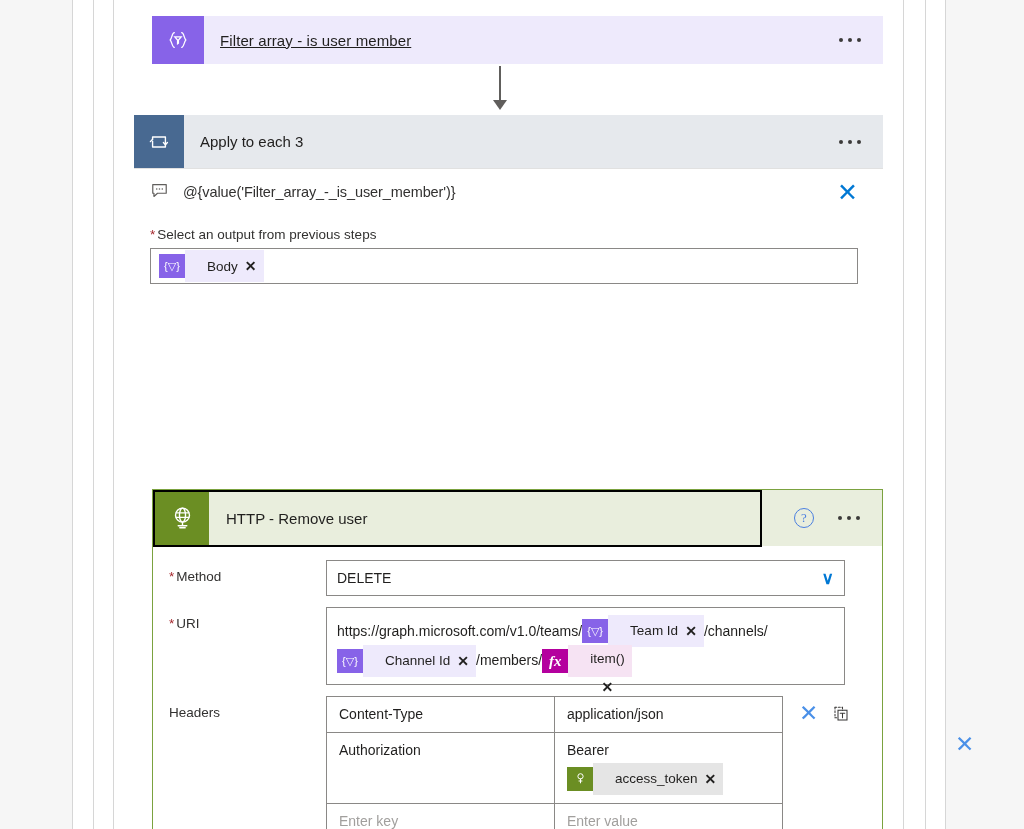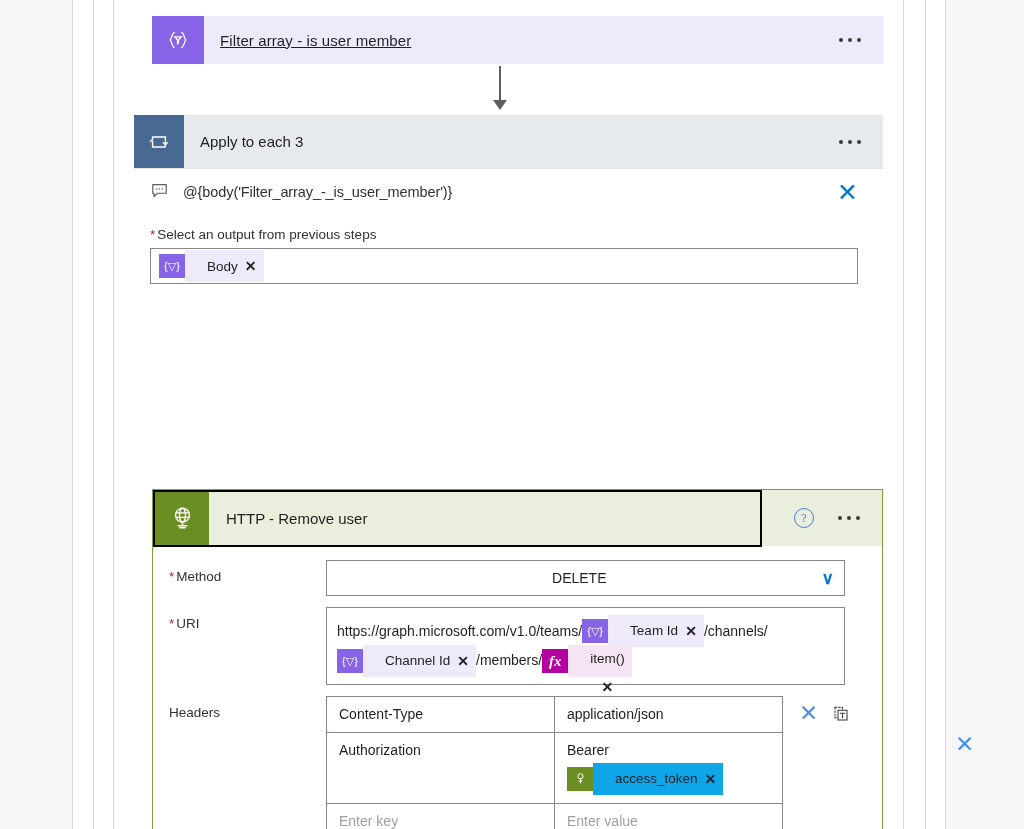--- a/index.html
+++ b/index.html
@@ -73,21 +73,21 @@
   .chip { display:inline-flex; align-items:center; height:24px; vertical-align:middle; }
   .chip-ico { width:26px; height:24px; display:flex; align-items:center; justify-content:center; flex:0 0 26px; }
   .chip-body { display:flex; align-items:center; gap:7px; padding:0 7px 0 22px; height:32px; font-size:13.5px; color:#201f1e; }
   .chip-x { font-size:14px; color:#201f1e; font-weight:600; line-height:1; }
   .chip-dyn  .chip-ico  { background:#8763e8; color:#fff; font-size:11px; }
   .chip-dyn  .chip-body { background:#eeeafc; }
   .chip-expr .chip-ico  { background:#a4262c; color:#fff; }
   .chip-expr .chip-ico  { background:#b4009e; }
   .chip-expr .chip-body { background:#f6e3f3;flex-direction:column; }
   .chip-conn .chip-ico  { background:#6b8e23; color:#fff; }
-  .chip-conn .chip-body { background:#0ea5e9; }
+  .chip-conn .chip-body { background:#e5e5e5; }
 
   
   .http-card {
     position:absolute; left:18px; top:321px; width:731px;
     background:#ffffff; border:1px solid #7ba23f; border-top:none;
   }
   .http-headbar {
     position:relative; height:57px; background:#e9eedd;
     display:flex; align-items:center; border:1px solid #7ba23f; border-bottom:none;
     margin:-1px -1px 0 -1px;
@@ -98,21 +98,21 @@
   }
   .http-icon { width:54px; height:53px; margin-left:2px; background:#6b8e23; display:flex; align-items:center; justify-content:center; flex:0 0 54px; }
   .http-title { flex:1; font-size:15px; color:#201f1e; padding-left:17px; }
   .help-icon { width:20px; height:20px; border:1.6px solid #4a7fe0; border-radius:50%; color:#4a7fe0; font-size:13px; display:flex; align-items:center; justify-content:center; margin-right:24px; font-family:"Liberation Serif", serif; }
 
   .http-body { padding:14px 0 22px 0; background:#fff; }
   .row { display:flex; align-items:flex-start; padding:0 16px; margin-bottom:11px; }
   .row-label { width:157px; flex:0 0 157px; font-size:13.5px; color:#323130; padding-top:9px; }
   .row-label.req::before { content:"*"; color:#a4262c; margin-right:2px; }
   .ctl { flex:1; }
-  .select-ctl { width:519px; height:36px; border:1px solid #8a8886; background:#fff; display:flex; align-items:center; padding:0 10px; font-size:14px; color:#201f1e;text-align:center; }
+  .select-ctl { width:519px; height:36px; border:1px solid #8a8886; background:#fff; display:flex; align-items:center; padding:0 10px; font-size:14px; color:#201f1e; }
   .select-ctl .val { flex:1; }
   .chev { color:#0078d4; font-size:17px; font-weight:700; }
 
   .uri-box { width:519px; border:1px solid #8a8886; background:#fff; padding:8px 10px 9px 10px; line-height:28px; font-size:14px; color:#201f1e; }
   .uri-box .plain { vertical-align:middle; }
 
   
   .kv-wrap { display:flex; align-items:flex-start; }
   .kv-table { width:457px; border:1px solid #8a8886; }
   .kv-row { display:flex; border-bottom:1px solid #8a8886; }
@@ -188,21 +188,21 @@
 
         <div class="expr-row">
           <span>
             <svg width="19" height="19" viewBox="0 0 24 24" fill="none" stroke="#605e5c" stroke-width="1.5">
               <path d="M3.5 4.5 h17 v11 h-11 l-4.5 4 v-4 h-1.5 z" stroke-linejoin="round"></path>
               <circle cx="8.5" cy="10" r="1" fill="#605e5c" stroke="none"></circle>
               <circle cx="12" cy="10" r="1" fill="#605e5c" stroke="none"></circle>
               <circle cx="15.5" cy="10" r="1" fill="#605e5c" stroke="none"></circle>
             </svg>
           </span>
-          <span class="expr-text">@{body('Filter_array_-_is_user_member')}</span>
+          <span class="expr-text">@{value('Filter_array_-_is_user_member')}</span>
           <span class="x-btn expr-x">✕</span>
         </div>
 
         <div class="field-label-req">
           <span class="req-star">*</span><span>Select an output from previous steps</span>
         </div>
 
         <div class="select-box">
           <span class="chip chip-dyn">
             <span class="chip-ico">{▽}</span>

